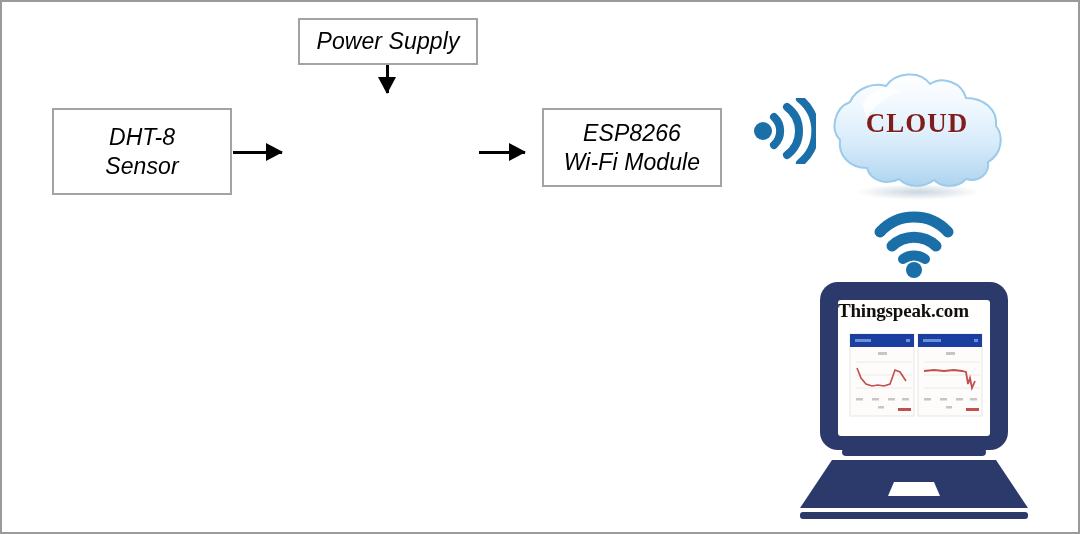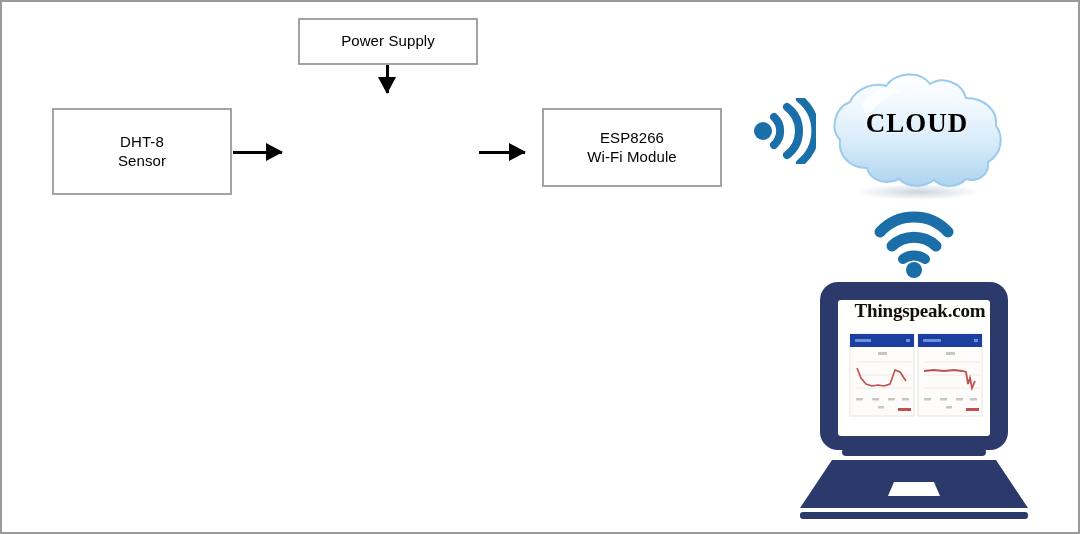--- a/index.html
+++ b/index.html
@@ -22,24 +22,25 @@
     position: absolute;
     box-sizing: border-box;
     background: #ffffff;
     border: 2px solid #a3a3a3;
     display: flex;
     align-items: center;
     justify-content: center;
     text-align: center;
     color: #000000;
     font-family: "Liberation Sans", sans-serif;
-    font-size: 15px;
+    font-size: 23px;
     line-height: 1.22;
     white-space: pre-line;
     letter-spacing: 0.1px;
+    font-style: italic;
   }
   #block-power  { left: 296px; top: 16px;  width: 180px; height: 47px; }
   #block-dht    { left: 50px;  top: 106px; width: 180px; height: 87px; }
   #block-arduino{ left: 296px; top: 107px; width: 180px; height: 87px; }
   #block-esp    { left: 540px; top: 106px; width: 180px; height: 79px; }
 
   
   .arrow-h {
     position: absolute;
     height: 3px;
@@ -81,29 +82,28 @@
 
   #cloud-label {
     position: absolute;
     left: 0; right: 0;
     top: 44px;
     text-align: center;
     font-family: "Liberation Serif", serif;
     font-weight: bold;
     font-size: 27px;
     letter-spacing: 1px;
-    color: #000000;
+    color: #7f1d1d;
     text-shadow: 0 1px 0 rgba(255,255,255,0.6);
   }
   #thingspeak-label {
     position: absolute;
     left: 44px;
     top: 20px;
     width: 164px;
-    text-align: center;
     font-family: "Liberation Serif", serif;
     font-weight: bold;
     font-size: 19px;
     color: #120f0a;
     letter-spacing: -0.2px;
   }
 </style>
 </head>
 <body>
 

